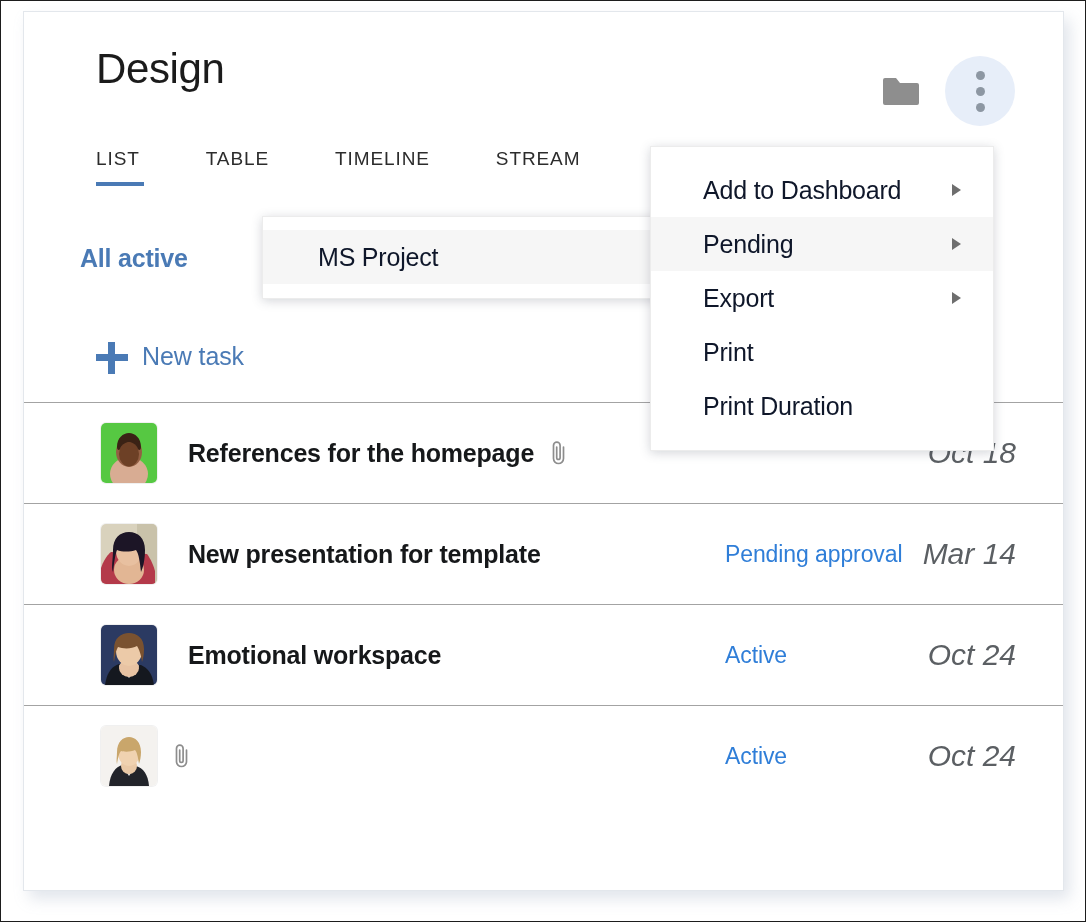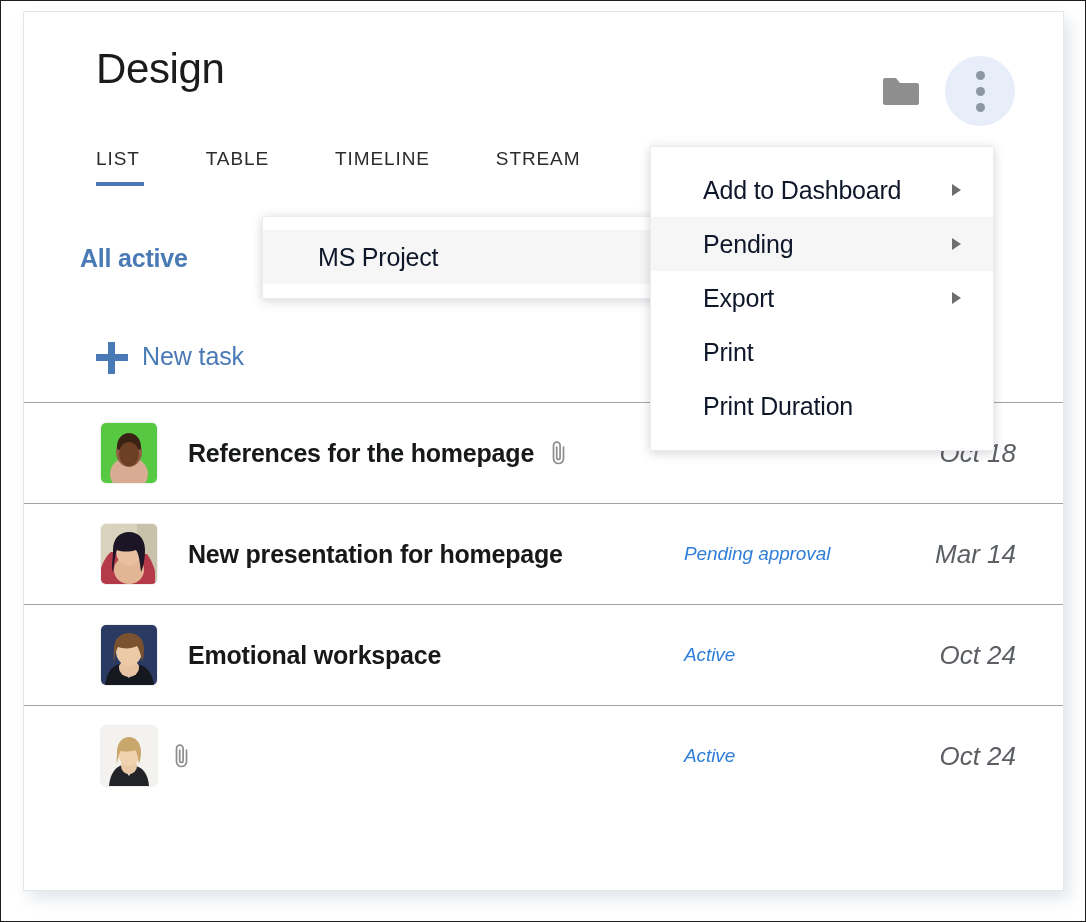--- a/index.html
+++ b/index.html
@@ -215,31 +215,30 @@
   .clip-icon {
     margin-left: 16px;
     width: 18px;
     height: 26px;
     flex: 0 0 auto;
   }
   .clip-icon svg { display: block; }
 
   .task-status {
     position: absolute;
-    left: 660px;
-    font-size: 19px;
+    left: 701px;
+    font-size: 23px;
     color: #2f7ed8;
     letter-spacing: -0.1px;
     white-space: nowrap;
-    font-style: italic;
   }
   .task-date {
     position: absolute;
     right: 47px;
-    font-size: 26px;
+    font-size: 30px;
     font-style: italic;
     color: #5b5f63;
     white-space: nowrap;
   }
 
   .list-tail {
     height: 65px;
   }
 
   
@@ -358,21 +357,21 @@
         <span class="avatar">
           <svg width="56" height="60" viewBox="0 0 56 60">
             <rect width="56" height="60" fill="#d9d2bd"></rect>
             <rect x="36" y="0" width="20" height="60" fill="#c9c2aa"></rect>
             <path d="M0 44c4-12 10-16 10-16l36 2s5 6 8 17v13H0z" fill="#b43a4a"></path>
             <ellipse cx="28" cy="46" rx="15" ry="14" fill="#e2b694"></ellipse>
             <ellipse cx="28" cy="27" rx="13" ry="15" fill="#e8c0a0"></ellipse>
             <path d="M12 26c0-12 7-18 16-18s16 6 16 18c0 10-2 18-4 22-1-9-2-18-5-22-6 2-14 2-19 0-2 5-3 14-4 22-2-5 0-12 0-22z" fill="#1c1526"></path>
           </svg>
         </span>
-        <span class="task-title">New presentation for homepage</span>
+        <span class="task-title">New presentation for template</span>
         <span class="task-status">Pending approval</span>
         <span class="task-date">Mar 14</span>
       </div>
 
       <div class="task-row">
         <span class="avatar">
           <svg width="56" height="60" viewBox="0 0 56 60">
             <rect width="56" height="60" fill="#2b3a62"></rect>
             <path d="M4 60c2-14 8-19 14-21l22 1c6 3 11 7 13 20z" fill="#15181f"></path>
             <path d="M18 41l10 12 10-12 -4-4H22z" fill="#f2f0ea"></path>

